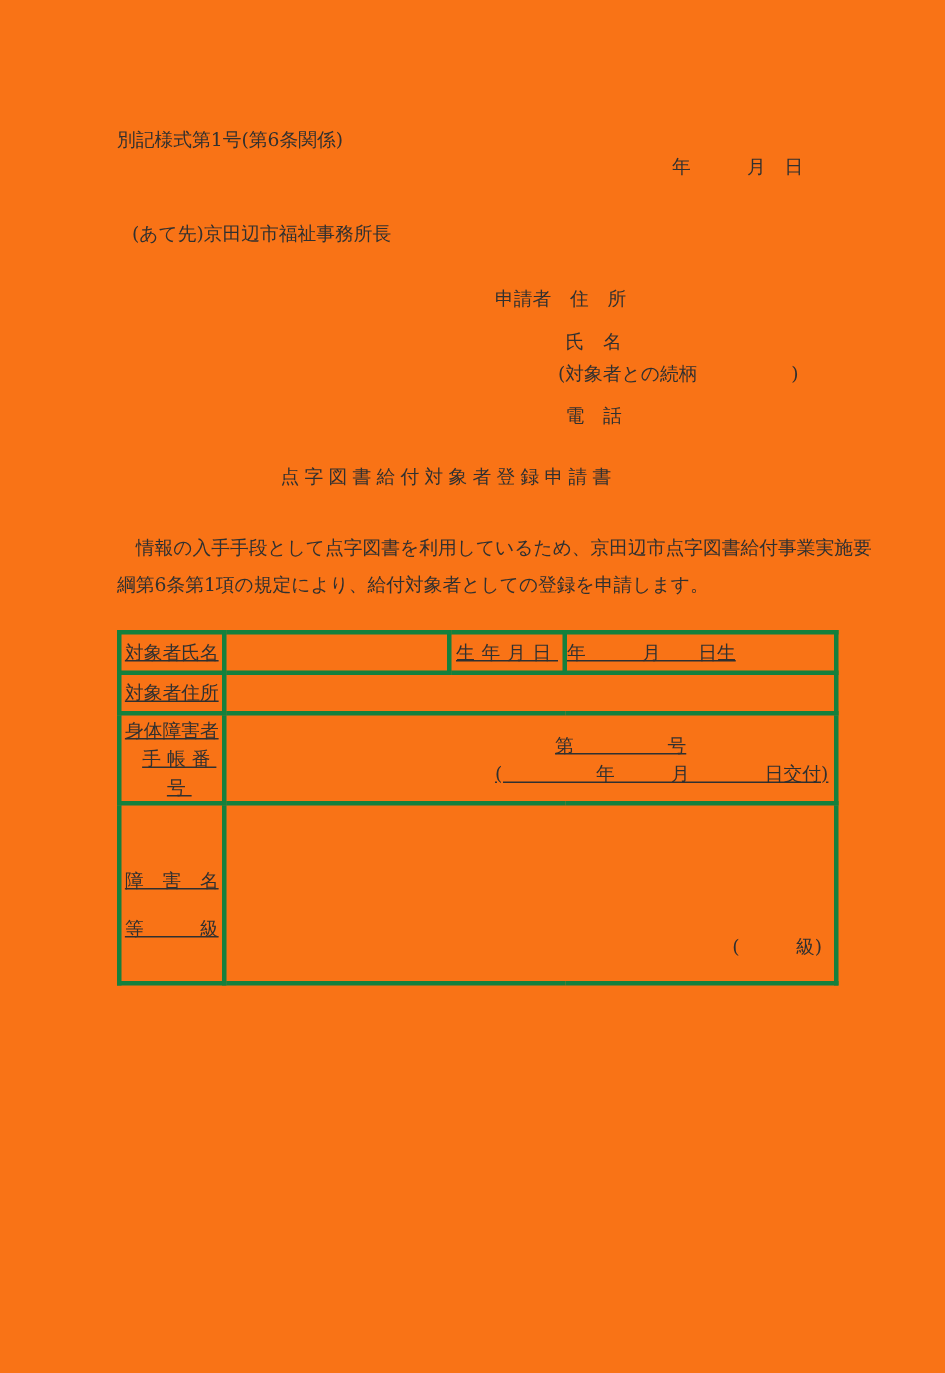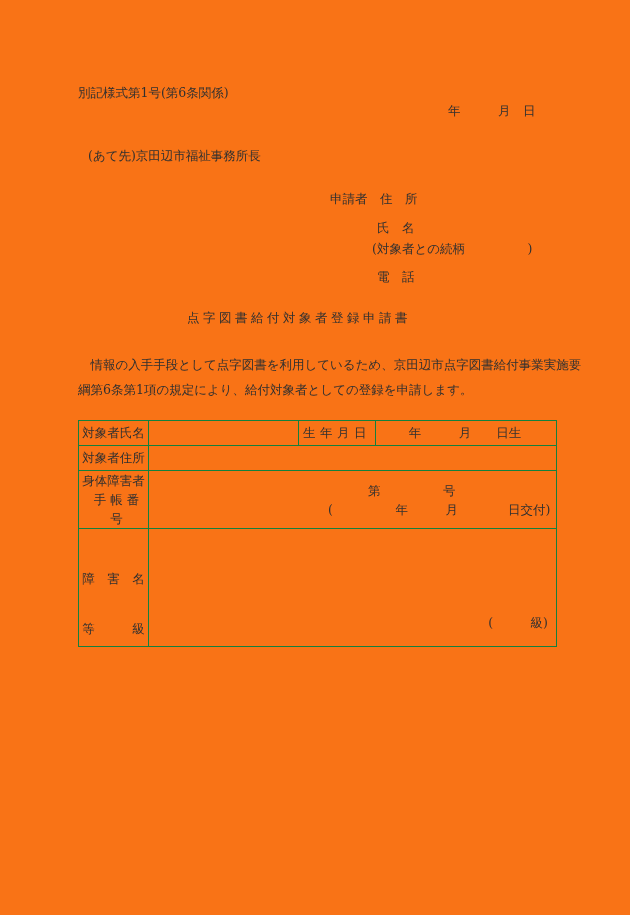--- a/index.html
+++ b/index.html
@@ -40,42 +40,43 @@
   table.application {
     position: absolute;
     left: 78px; top: 420px;
     border-collapse: collapse;
     table-layout: fixed;
     width: 478px;
     font-size: 12.5px;
     color: #303030;
   }
   table.application td {
-    border: 1px solid #15803d;
+    border: 3px solid #15803d;
     padding: 0;
     overflow: hidden;
+    text-decoration: underline;
   }
   tr.r1 td, tr.r2 td { height: 24px; vertical-align: middle; }
   tr.r3 td { height: 42px; vertical-align: middle; }
   tr.r4 td { height: 94px; vertical-align: top; }
 
   td.lbl { text-align: center; }
   .spread4 { letter-spacing: 4.5px; }
   .spread4b { letter-spacing: 4px; margin-left: 10px; }
 
   .two-line div { line-height: 19px; }
 
   td.handbook-val div { line-height: 19px; white-space: pre; }
   .hb-line1 { padding-left: 219px; }
   .hb-line2 { padding-left: 179px; }
 
-  td.dob-val { text-align: center; padding-right: 2px !important; white-space: pre; }
+  td.dob-val { text-align: left; padding-right: 2px !important; white-space: pre; }
 
   td.dis-lbl { padding-top: 23px !important; }
-  td.dis-lbl .line2 { margin-top: 36px; }
+  td.dis-lbl .line2 { margin-top: 18px; }
   td.dis-val { position: relative; }
   td.dis-val .grade { position: absolute; right: 8px; bottom: 16px; white-space: pre; }
 </style>
 </head>
 <body>
 
 <div class="page">
 
   <div class="abs form-number">別記様式第1号(第6条関係)</div>
 

